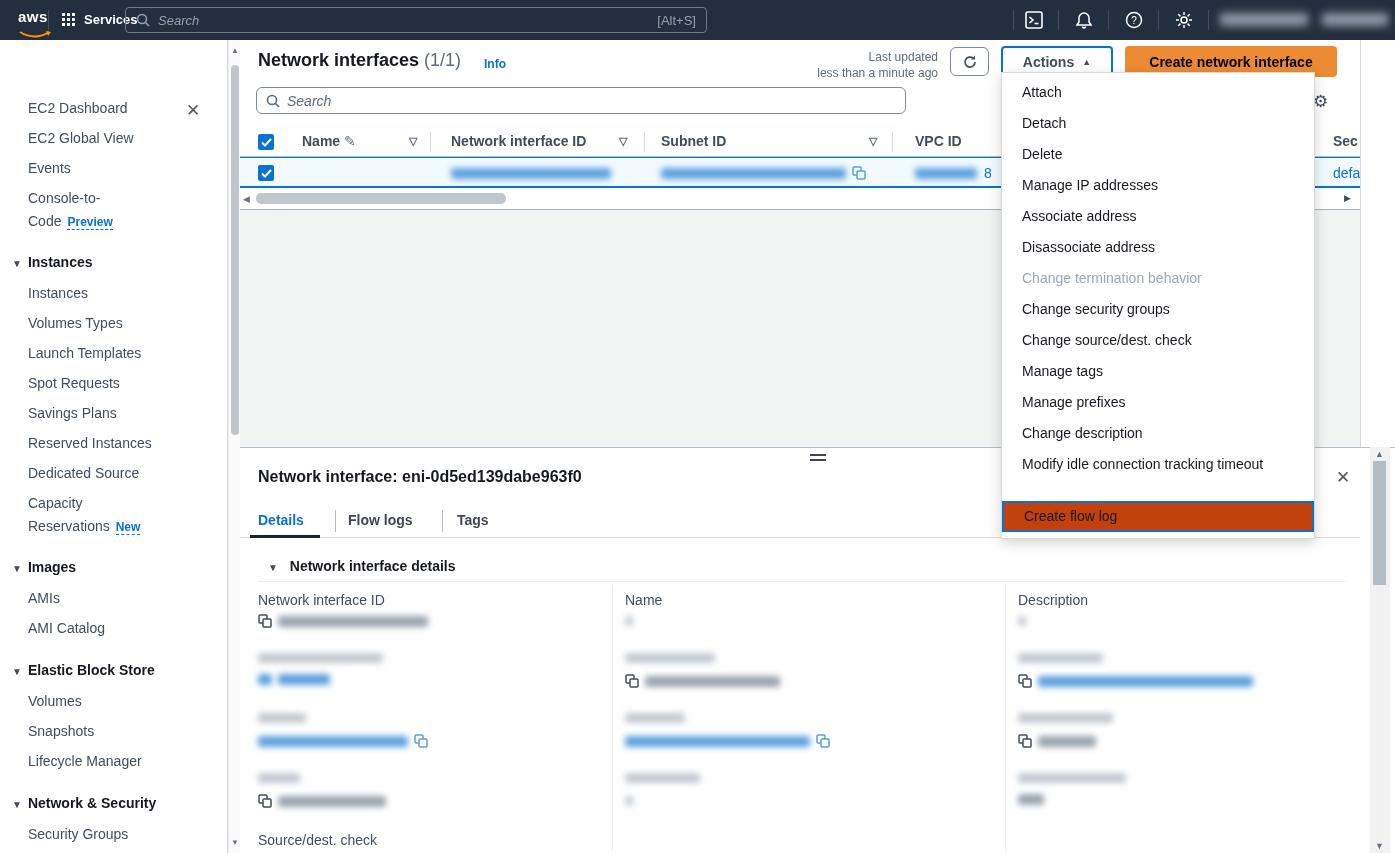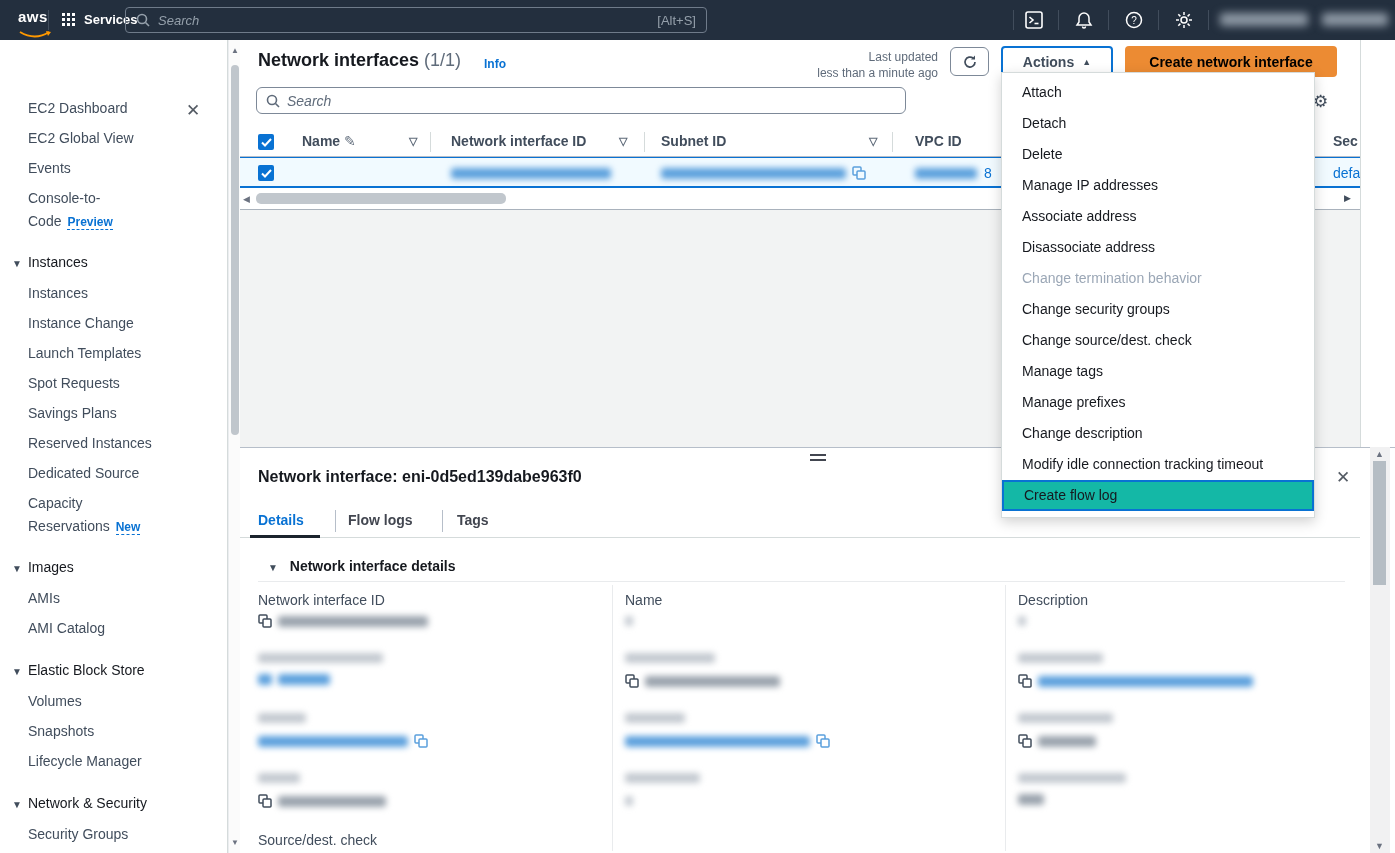--- a/index.html
+++ b/index.html
@@ -18,21 +18,21 @@
   .navsearch { position:absolute; left:125px; top:7px; width:582px; height:26px; border:1px solid #6f7b8a; border-radius:4px; display:flex; align-items:center; padding:0 10px; gap:8px; }
   .navsearch input { flex:1; background:transparent; border:none; outline:none; color:#d1d5db; font-style:italic; font-size:13px; font-family:"Liberation Sans",sans-serif; }
   .navsearch input::placeholder { color:#95a0ab; }
   .navshortcut { color:#95a0ab; font-size:13px; }
   .navicon { position:absolute; top:11px; width:18px; height:18px; color:#fff; }
   .blurblob { position:absolute; top:13px; height:13px; border-radius:3px; background:#8e99a5; filter:blur(4px); }
 
   
   .sidebar { position:absolute; left:0; top:40px; width:228px; height:813px; background:#fff; border-right:1px solid #d5dbdb; overflow:hidden; z-index:10; }
   .side-item { position:absolute; left:28px; font-size:14px; color:#414d5c; cursor:pointer; white-space:nowrap; }
-  .side-section { position:absolute; left:12px; font-size:14px; font-weight:normal; color:#16191f; white-space:nowrap; }
+  .side-section { position:absolute; left:12px; font-size:14px; font-weight:bold; color:#16191f; white-space:nowrap; }
   .side-section .tri { font-size:10px; color:#414d5c; margin-right:6px; }
   .badge { color:#0972d3; font-weight:bold; font-size:12px; border-bottom:1px dashed #0972d3; margin-left:6px; }
   .side-close { position:absolute; left:186px; top:60px; font-size:17px; color:#545b64; cursor:pointer; }
   .side-scroll { position:absolute; left:228px; top:40px; width:12px; height:813px; background:#fbfbfb; border-left:1px solid #ebedf0; z-index:11; }
   .side-scroll .thumb { position:absolute; left:2px; top:25px; width:8px; height:370px; background:#c0c6cc; border-radius:4px; }
   .sarr { position:absolute; left:2px; font-size:8px; color:#6b7280; }
 
   
   .topcard { position:absolute; left:240px; top:40px; width:1120px; height:170px; background:#fff; border-bottom:1px solid #a9b2bc; }
   .pgtitle { position:absolute; left:258px; top:50px; font-size:18px; color:#16191f; }
@@ -59,21 +59,21 @@
   .bluebar { position:absolute; height:11px; border-radius:3px; background:#5ba0dd; filter:blur(3px); }
   .cell-frag { position:absolute; font-size:14px; color:#0972d3; }
   .hscroll { position:absolute; left:240px; top:190px; width:1120px; height:17px; background:#fff; }
   .hscroll .thumb { position:absolute; left:16px; top:3px; width:250px; height:11px; background:#c1c7cd; border-radius:5px; }
   .hscroll .larr { position:absolute; left:3px; top:4px; font-size:9px; color:#6b7280; }
 
   
   .dropdown { position:absolute; left:1001px; top:72px; width:314px; background:#fff; border:1px solid #d5dbdb; box-shadow:0 4px 12px rgba(0,0,0,.18); z-index:60; padding:4px 0 6px 0; }
   .mitem { height:31px; line-height:31px; padding-left:20px; font-size:14px; color:#16191f; cursor:pointer; white-space:nowrap; }
   .mitem.disabled { color:#9ba7b6; cursor:default; }
-  .mitem.hl { border:2px solid #0972d3; background:#14b8a6; line-height:27px; }
+  .mitem.hl { border:2px solid #0972d3; background:#c2410c; line-height:27px;margin-top:21px; }
 
   
   .rightstrip { position:absolute; left:1360px; top:40px; width:35px; height:813px; background:#fff; border-left:1px solid #d5dbdb; z-index:5; }
   .clockicon { position:absolute; left:1367px; top:49px; color:#414d5c; }
   .vscroll { position:absolute; left:1370px; top:447px; width:20px; height:406px; background:#f1f1f2; z-index:30; }
   .vscroll .thumb { position:absolute; left:3px; top:14px; width:13px; height:124px; background:#b5bdc4; }
   .vscroll .ua { position:absolute; left:5px; top:2px; font-size:9px; color:#6b7280; }
   .vscroll .da { position:absolute; left:5px; bottom:2px; font-size:9px; color:#6b7280; }
 
   
@@ -169,21 +169,21 @@
   </div>
 
   <div class="sidebar">
     <div class="side-item" style="top:60px">EC2 Dashboard</div>
     <div class="side-item" style="top:90px">EC2 Global View</div>
     <div class="side-item" style="top:120px">Events</div>
     <div class="side-item" style="top:150px">Console-to-</div>
     <div class="side-item" style="top:173px"><span>Code</span><span class="badge">Preview</span></div>
     <div class="side-section" style="top:214px"><span class="tri">▼</span><span>Instances</span></div>
     <div class="side-item" style="top:245px">Instances</div>
-    <div class="side-item" style="top:275px">Instance Change</div>
+    <div class="side-item" style="top:275px">Volumes Types</div>
     <div class="side-item" style="top:305px">Launch Templates</div>
     <div class="side-item" style="top:335px">Spot Requests</div>
     <div class="side-item" style="top:365px">Savings Plans</div>
     <div class="side-item" style="top:395px">Reserved Instances</div>
     <div class="side-item" style="top:425px">Dedicated Source</div>
     <div class="side-item" style="top:455px">Capacity</div>
     <div class="side-item" style="top:478px"><span>Reservations</span><span class="badge">New</span></div>
     <div class="side-section" style="top:519px"><span class="tri">▼</span><span>Images</span></div>
     <div class="side-item" style="top:550px">AMIs</div>
     <div class="side-item" style="top:580px">AMI Catalog</div>

